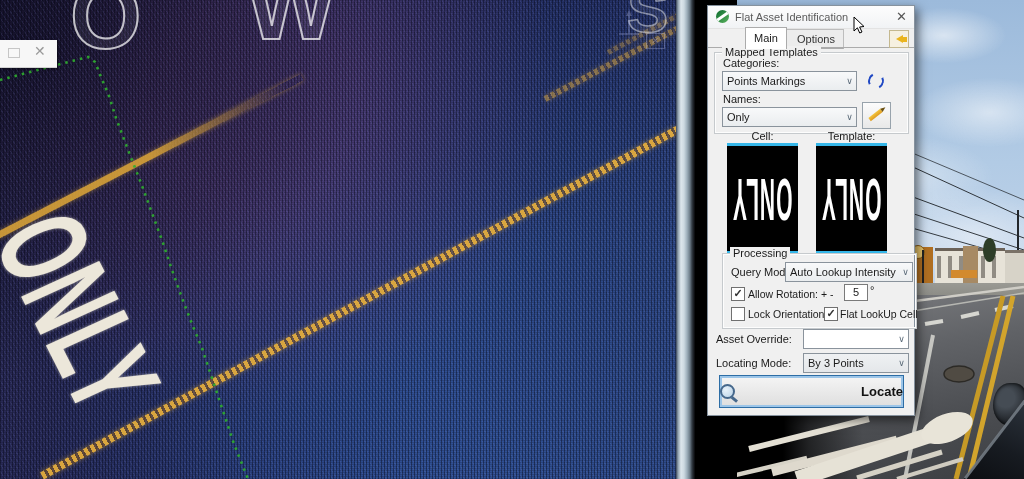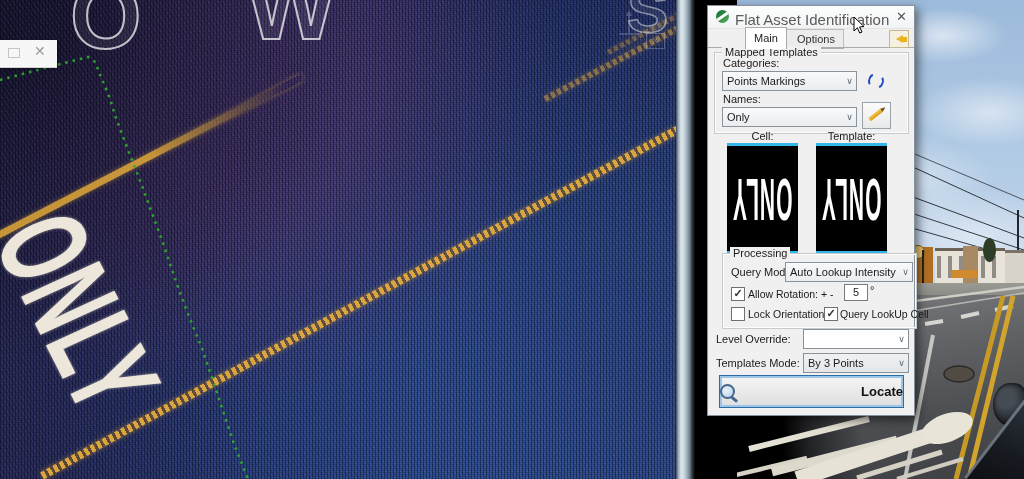--- a/index.html
+++ b/index.html
@@ -82,21 +82,21 @@
 
   
   #dialog{position:absolute;left:707px;top:5px;width:206px;height:409px;background:#f0f0f0;
     border:1px solid #86929e;box-shadow:3px 4px 10px rgba(0,0,0,.55);font-size:11px;color:#1a1a1a;}
   #dlg-titlebar{position:absolute;left:0;top:0;width:100%;height:22px;
     background:linear-gradient(#fdfdfd,#f1f3f5);border-bottom:1px solid #e3e3e3;}
   #dlg-logo{position:absolute;left:8px;top:4px;width:13px;height:13px;border-radius:50%;
     background:linear-gradient(135deg,#0d6b2e,#59b25e);overflow:hidden;}
   #dlg-logo span{position:absolute;left:-2px;top:5px;width:17px;height:3px;background:#fff;
     transform:rotate(-35deg);}
-  #dlg-title{position:absolute;left:27px;top:5px;color:#5b5b5b;font-size:15px;}
+  #dlg-title{position:absolute;left:27px;top:5px;color:#5b5b5b;font-size:11px;}
   #dlg-close{position:absolute;right:7px;top:3px;font-size:13px;color:#555;cursor:default;}
   .tab{position:absolute;top:23px;height:18px;padding:0 8px;line-height:18px;font-size:11px;}
   #tab-main{left:3px;background:#fff;border:1px solid #ababab;border-bottom:none;top:21px;height:21px;line-height:20px;z-index:2;margin-left:34px;}
   #tab-options{left:44px;background:#ececec;border:1px solid #bdbdbd;border-bottom:1px solid #ababab;color:#333;padding-left:44px;}
   #tab-line{position:absolute;left:0;top:41px;width:100%;height:1px;background:#ababab;}
   #pin-btn{position:absolute;right:5px;top:24px;width:18px;height:16px;background:#f6f0e0;
     border:1px solid #c4b88f;display:flex;align-items:center;justify-content:center;}
   #pin-icon{width:0;height:0;border-top:4px solid transparent;border-bottom:4px solid transparent;
     border-right:7px solid #eab41e;position:relative;}
   #pin-icon::after{content:"";position:absolute;left:7px;top:-2.5px;width:4px;height:5px;background:#eab41e;}
@@ -298,30 +298,30 @@
         <span class="cb-text">Auto Lookup Intensity</span>
         <span class="cb-arrow">∨</span>
       </div>
       <div class="checkbox" style="left:8px;top:33px;">✓</div>
       <div class="lbl small-label" style="left:25px;top:34px;">Allow Rotation: + -</div>
       <div id="rot-input">5</div>
       <div class="lbl" style="left:147px;top:30px;">°</div>
       <div class="checkbox" style="left:8px;top:53px;"></div>
       <div class="lbl small-label" style="left:25px;top:54px;">Lock Orientation</div>
       <div class="checkbox" style="left:101px;top:53px;">✓</div>
-      <div class="lbl small-label" style="left:117px;top:54px;">Query LookUp Cell</div>
-    </div>
-
-    <div class="lbl" id="lbl-level">Level Override:</div>
+      <div class="lbl small-label" style="left:117px;top:54px;">Flat LookUp Cell</div>
+    </div>
+
+    <div class="lbl" id="lbl-level">Asset Override:</div>
     <div class="combo" id="combo-level" style="background:#fff;">
       <span class="cb-text"></span>
       <span class="cb-arrow">∨</span>
     </div>
 
-    <div class="lbl" id="lbl-locating">Templates Mode:</div>
+    <div class="lbl" id="lbl-locating">Locating Mode:</div>
     <div class="combo" id="combo-locating">
       <span class="cb-text">By 3 Points</span>
       <span class="cb-arrow">∨</span>
     </div>
 
     <div id="locate-btn">
       <div id="search-icon">
           <span></span>
         </div>
       <span id="locate-label">Locate</span>

